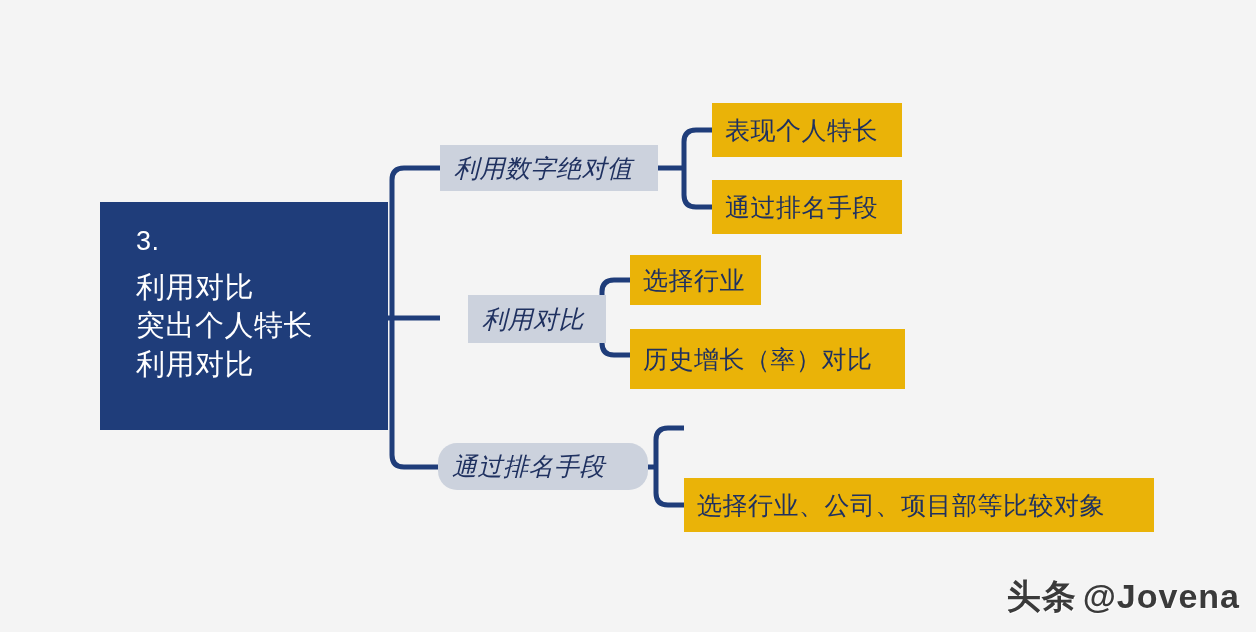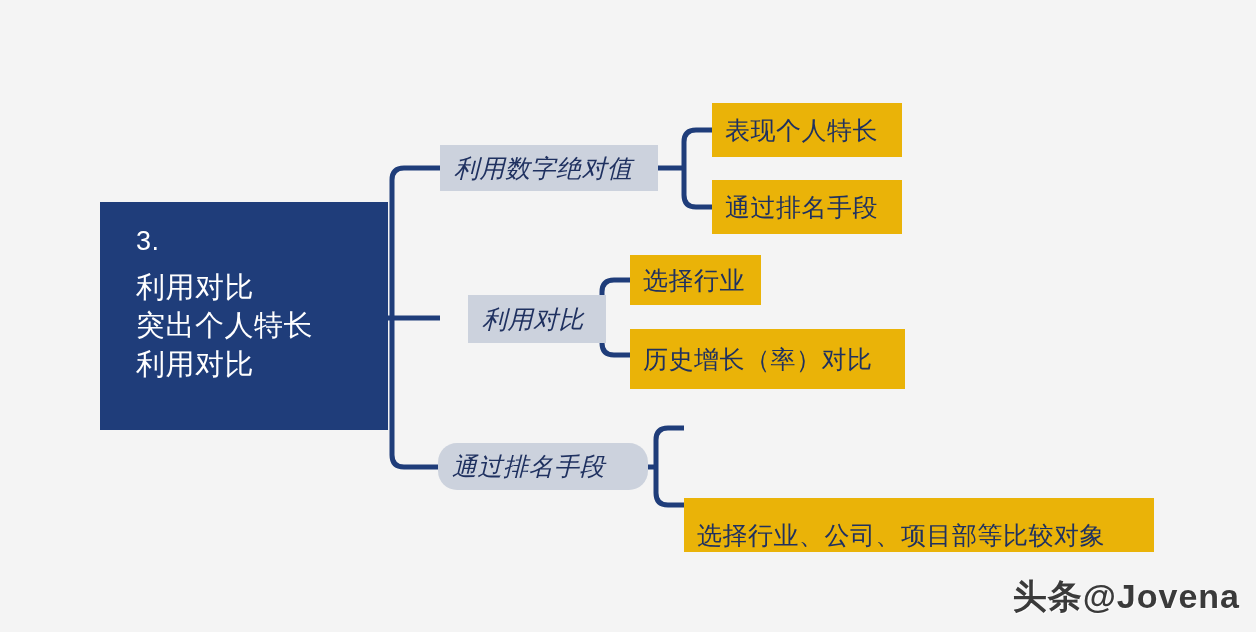--- a/index.html
+++ b/index.html
@@ -76,33 +76,34 @@
   
   #branch-1 { left: 440px; top: 145px; width: 218px; height: 46px; }
   #branch-2 { left: 440px; top: 295px; width: 138px; height: 48px; margin-left: 28px; }
   #branch-3 { left: 438px; top: 443px; width: 210px; height: 47px; border-radius: 19px; }
   
   #leaf-1-1 { left: 712px; top: 103px; width: 190px; height: 54px; }
   #leaf-1-2 { left: 712px; top: 180px; width: 190px; height: 54px; }
   #leaf-2-1 { left: 630px; top: 255px; width: 131px; height: 50px; }
   #leaf-2-2 { left: 630px; top: 329px; width: 275px; height: 60px; }
   #leaf-3-1 { left: 684px; top: 403px; width: 189px; height: 50px; }
-  #leaf-3-2 { left: 684px; top: 498px; width: 470px; height: 54px; align-items: flex-end; }
+  #leaf-3-2 { left: 684px; top: 478px; width: 470px; height: 54px; }
 
   .watermark {
     position: absolute;
     right: 16px;
     bottom: 12px;
     font-size: 34px;
     color: #2b2b2b;
     letter-spacing: 1px;
     opacity: 0.92;
     text-shadow: 1px 1px 0 rgba(255,255,255,0.8);
     display: flex;
     align-items: baseline;
+    gap: 6px;
   }
   .wm-cn { font-weight: 700; }
   .wm-handle { font-weight: 700; }
 </style>
 </head>
 <body>
 
 <div id="mindmap-canvas">
 
   <svg class="connector-layer" viewBox="0 0 1256 632" width="1256" height="632" aria-hidden="true">

